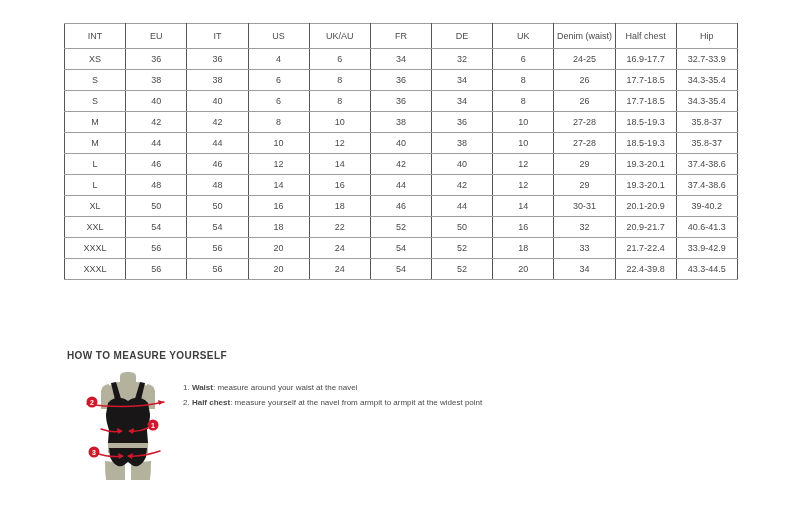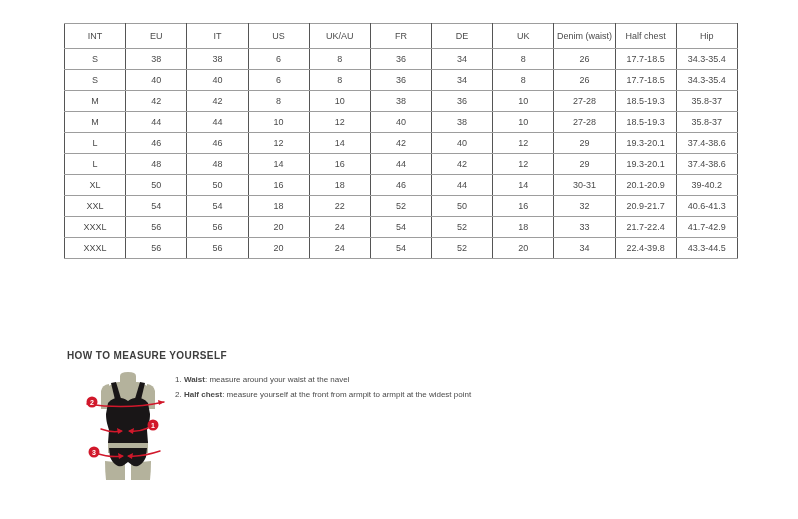--- a/index.html
+++ b/index.html
@@ -29,21 +29,21 @@
   .size-table tbody td{height:20px;}
 
   
   .measure-heading{
     position:absolute;left:67px;top:350px;margin:0;
     font-size:10px;font-weight:700;letter-spacing:.4px;color:#3d3d3d;
   }
   .figure{position:absolute;left:78px;top:369px;width:95px;height:112px;}
   .figure svg{display:block;width:95px;height:112px;}
   ol.steps{
-    position:absolute;left:171px;top:368px;margin:4px;padding:0;
+    position:absolute;left:171px;top:368px;margin:12px;padding:0;
     list-style:none;font-size:8px;color:#4a4a4a;
   }
   ol.steps li{height:15px;line-height:15px;white-space:nowrap;}
   ol.steps .term{font-weight:700;}
   .badge-num{font:700 7px "Liberation Sans",sans-serif;fill:#ffffff;}
 </style>
 </head>
 <body>
 
 <div class="page">
@@ -59,20 +59,33 @@
           <th>FR</th>
           <th>DE</th>
           <th>UK</th>
           <th>Denim (waist)</th>
           <th>Half chest</th>
           <th>Hip</th>
         </tr>
     </thead>
     <tbody>
         <tr>
+          <td>XS</td>
+          <td>36</td>
+          <td>36</td>
+          <td>4</td>
+          <td>6</td>
+          <td>34</td>
+          <td>32</td>
+          <td>6</td>
+          <td>24-25</td>
+          <td>16.9-17.7</td>
+          <td>32.7-33.9</td>
+        </tr>
+        <tr>
           <td>S</td>
           <td>38</td>
           <td>38</td>
           <td>6</td>
           <td>8</td>
           <td>36</td>
           <td>34</td>
           <td>8</td>
           <td>26</td>
           <td>17.7-18.5</td>
@@ -173,21 +186,21 @@
           <td>XXXL</td>
           <td>56</td>
           <td>56</td>
           <td>20</td>
           <td>24</td>
           <td>54</td>
           <td>52</td>
           <td>18</td>
           <td>33</td>
           <td>21.7-22.4</td>
-          <td>41.7-42.9</td>
+          <td>33.9-42.9</td>
         </tr>
         <tr>
           <td>XXXL</td>
           <td>56</td>
           <td>56</td>
           <td>20</td>
           <td>24</td>
           <td>54</td>
           <td>52</td>
           <td>20</td>
@@ -252,16 +265,16 @@
       </g>
       <g>
         <circle cx="16" cy="83" r="5.5" fill="#d1182b"></circle>
         <text class="badge-num" x="16" y="85.6" text-anchor="middle">3</text>
       </g>
     </svg>
   </div>
 
   <ol class="steps">
       <li><span>1. </span><span class="term">Waist</span><span>: measure around your waist at the navel</span></li>
-      <li><span>2. </span><span class="term">Half chest</span><span>: measure yourself at the front from armpit to armpit at the widest point</span></li>
+      <li><span>2. </span><span class="term">Half chest</span><span>: measure yourself at the navel from armpit to armpit at the widest point</span></li>
     </ol>
 
 </div>
 
 </body></html>

